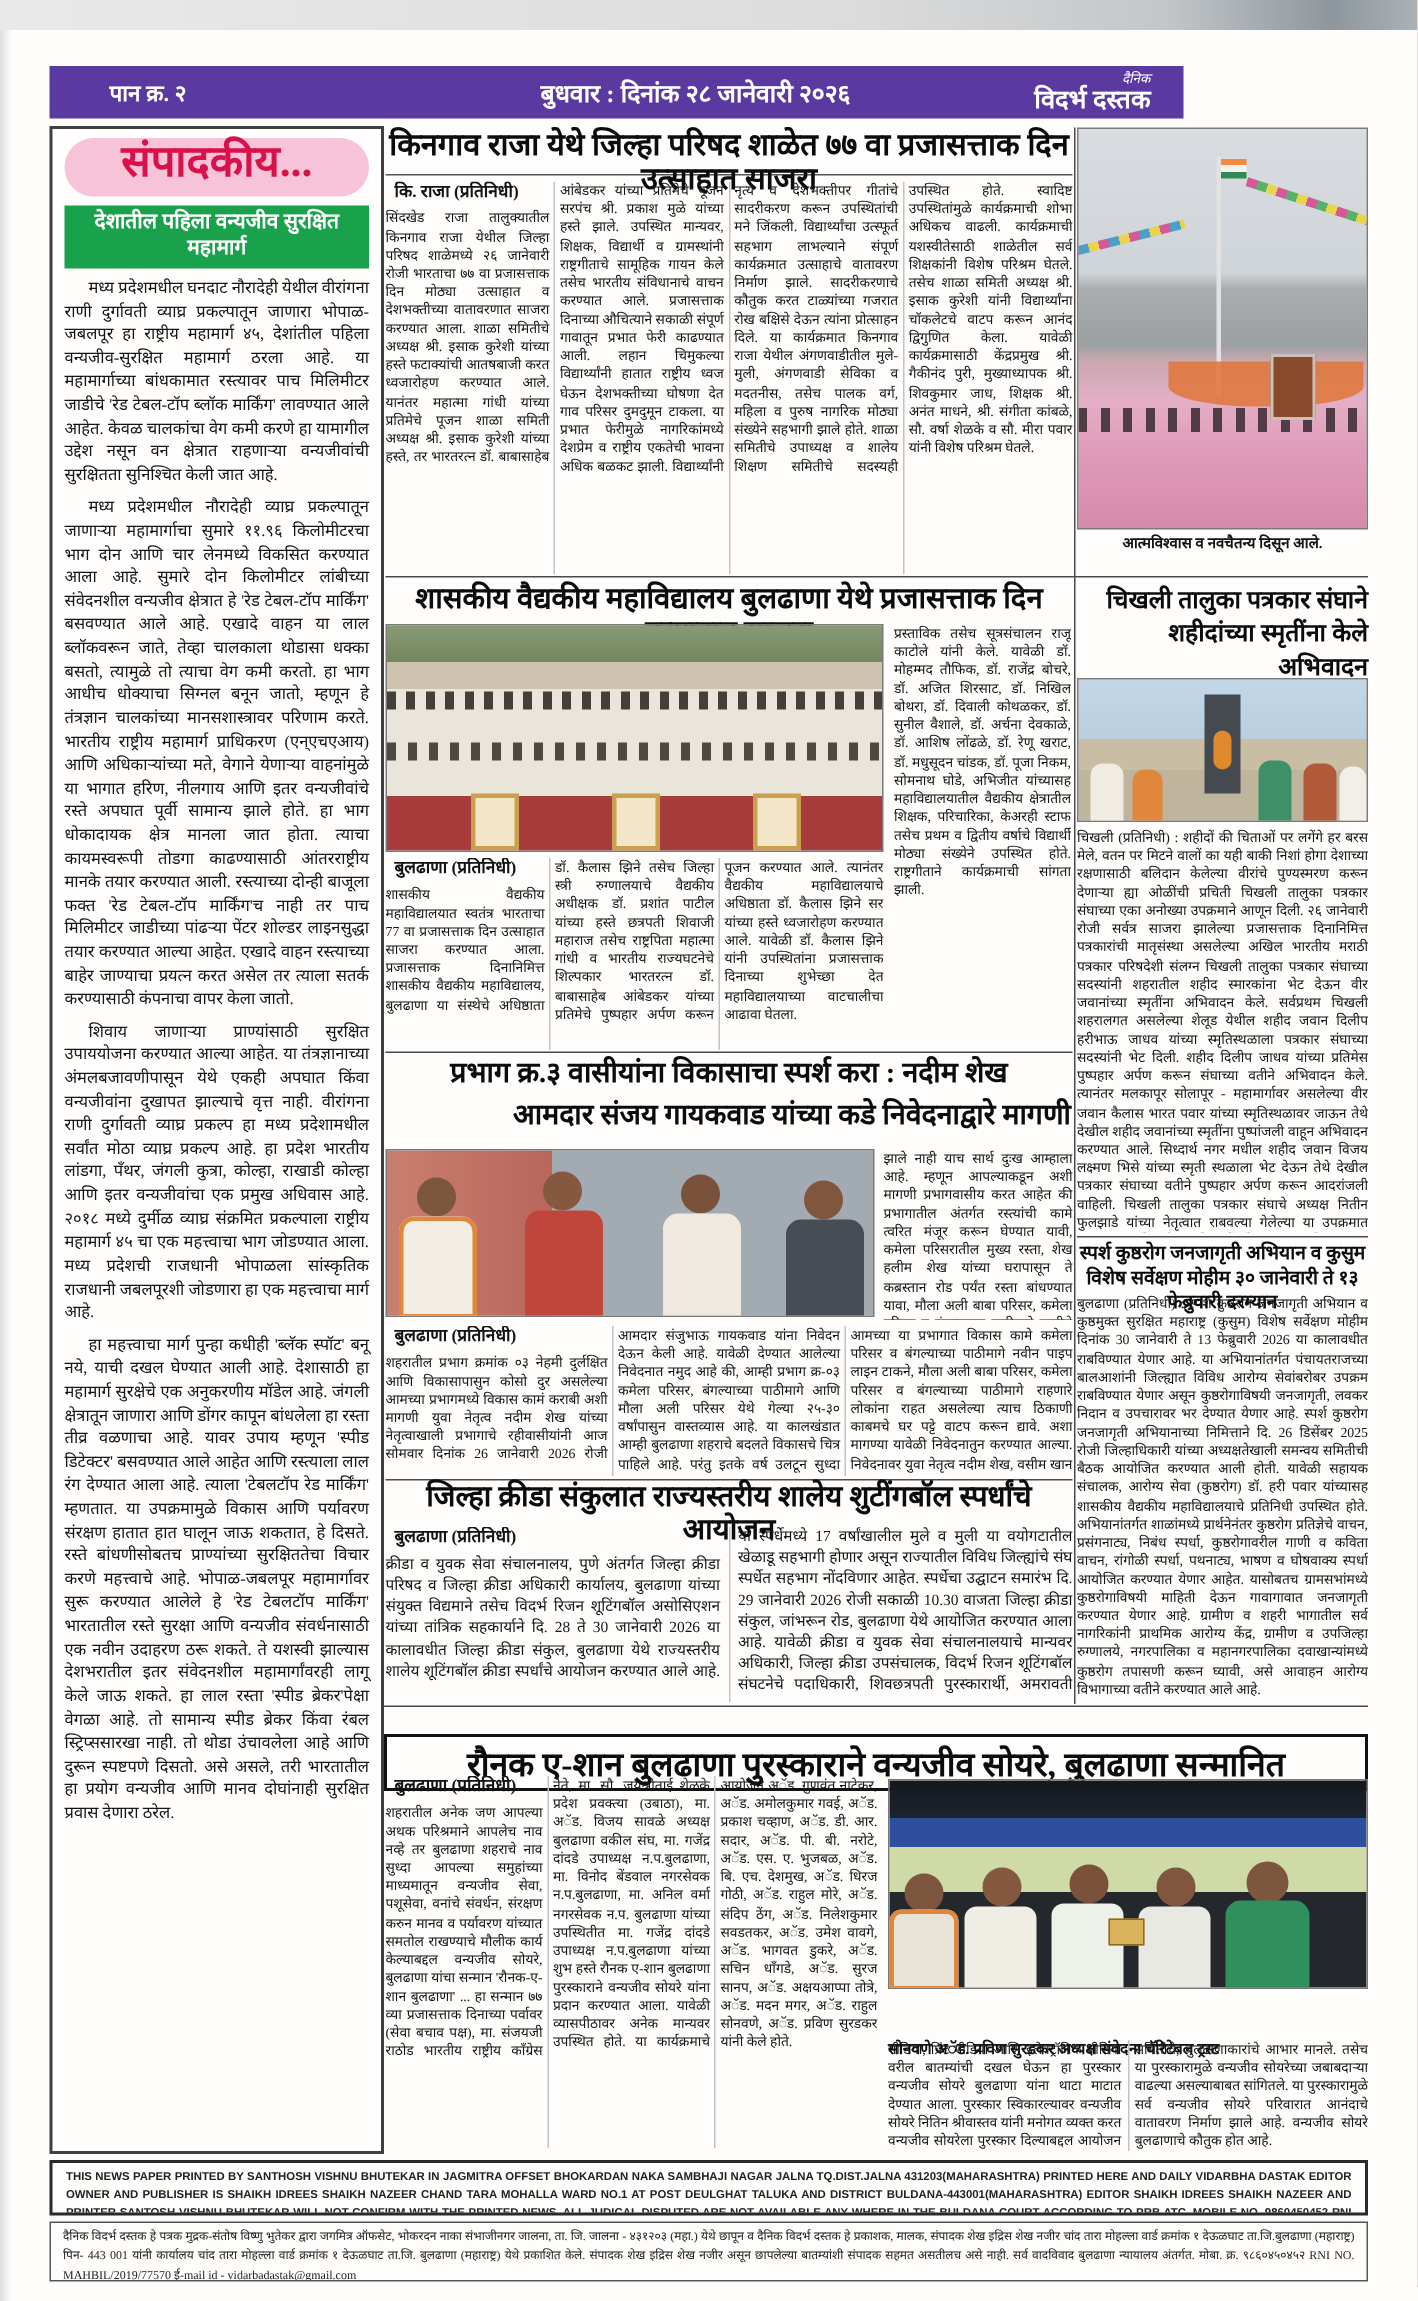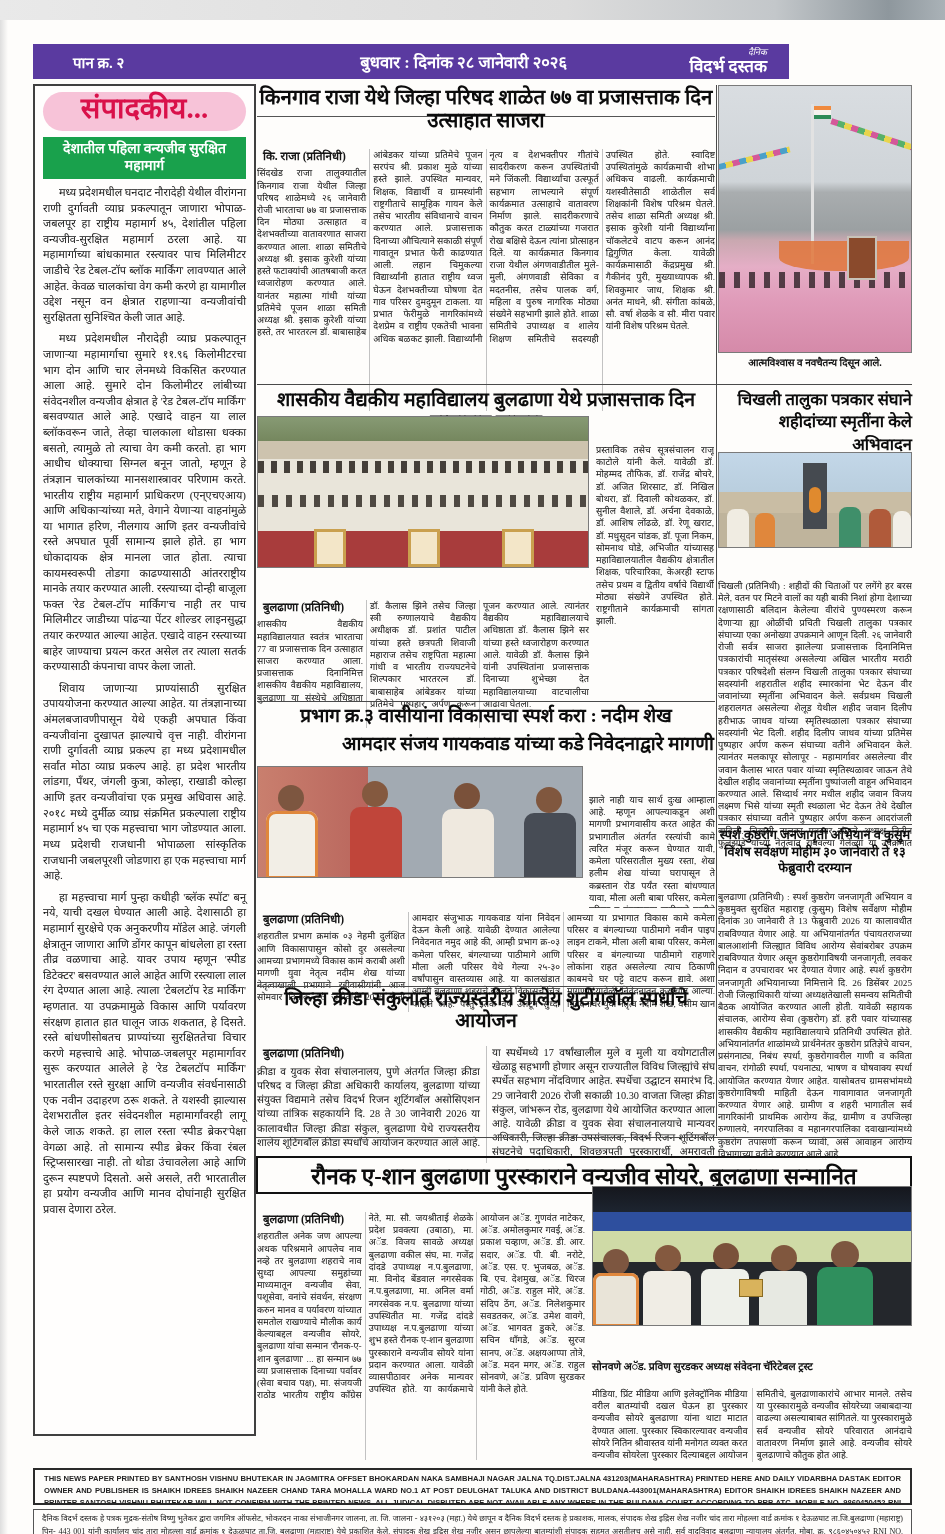--- a/index.html
+++ b/index.html
@@ -1,19 +1,19 @@
 <!DOCTYPE html>
 <html style="--header-bg: #5a3aa0; --ed-pink: #f7c3d8; --ed-red: #d9114a; --ed-green: #19a14c;"><head>
 <meta charset="utf-8">
 <style>
   html,body{margin:0;padding:0;background:#c9c9c9;}
   .page{position:relative;width:945px;height:1534px;background:#fefdfb;overflow:hidden;
         font-family:"Liberation Serif","DejaVu Sans",serif;color:#141414;}
   .abs{position:absolute;}
-  .just{text-align:justify;margin-top:28px;}
+  .just{text-align:justify;}
   .clip{overflow:hidden;}
 
   
   .scan-top{left:0;top:0;width:945px;height:20px;
      background:linear-gradient(90deg,#e9e9e9 0%,#dcdcdc 60%,#c3c7ca 82%,#8e979d 94%,#aab2b7 100%);}
   .scan-side{left:0;top:20px;width:8px;height:1514px;background:linear-gradient(90deg,#dedede,#fefdfb);}
 
   
   .hdr{left:33px;top:44px;width:756px;height:35px;background:var(--header-bg,#5a3aa0);
        color:#fff;display:flex;align-items:center;}

